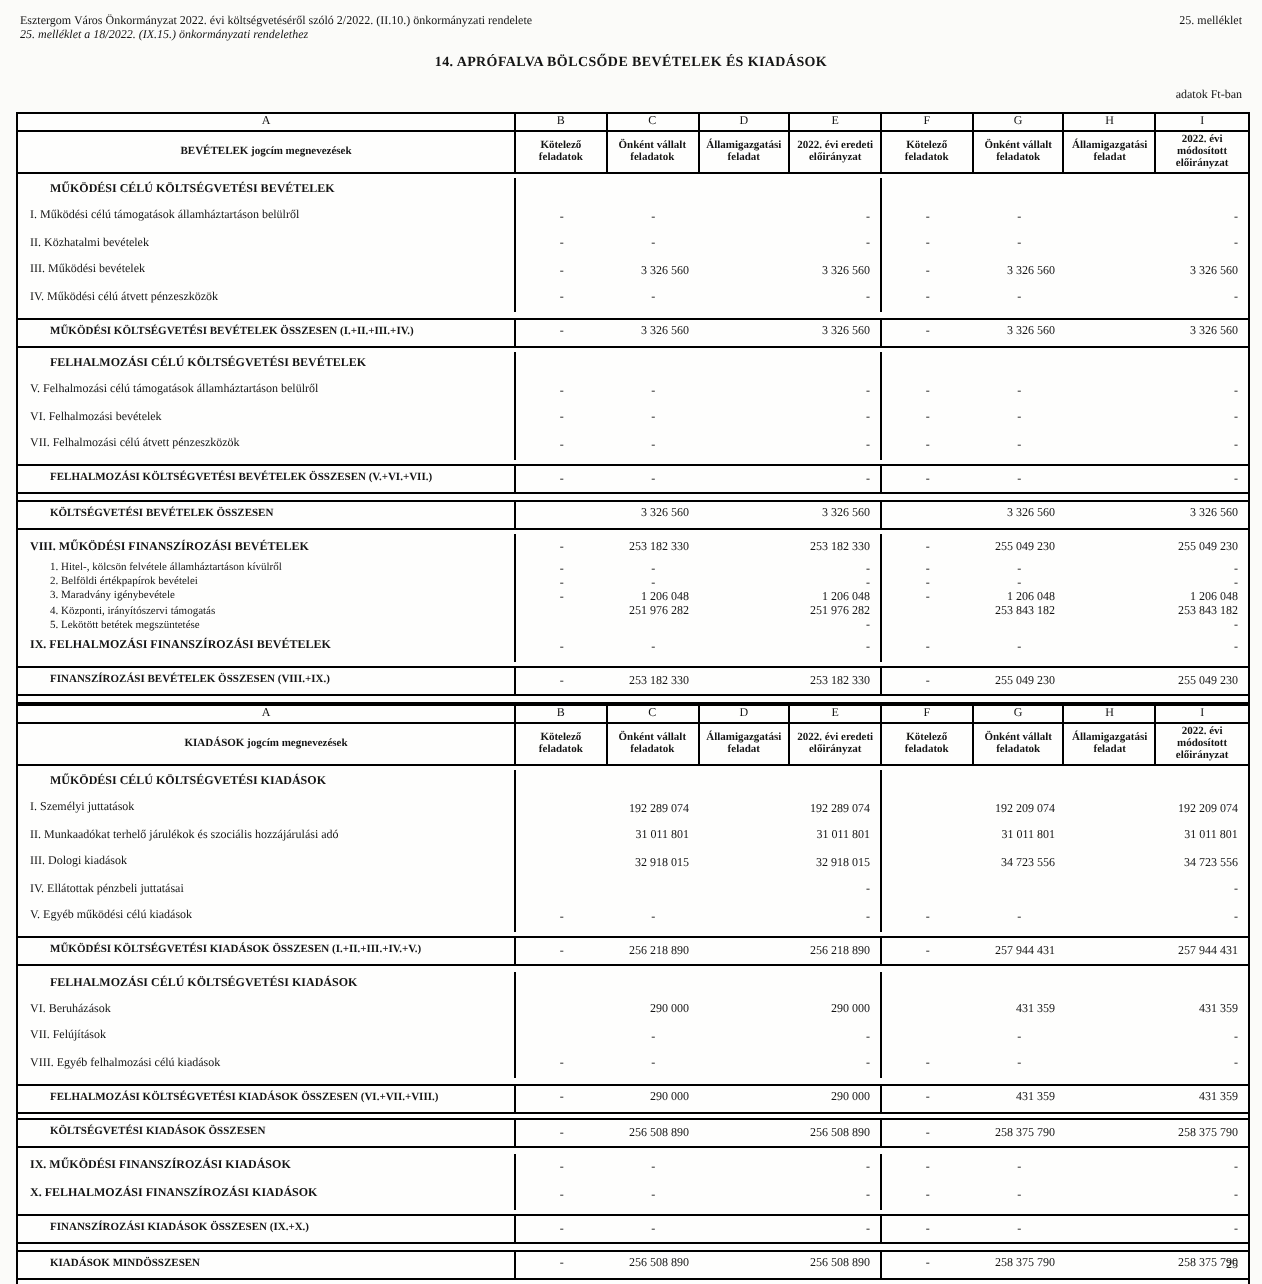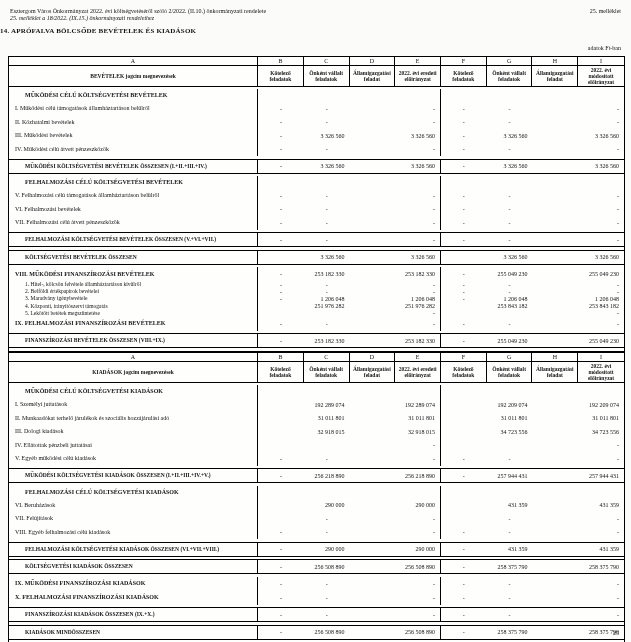--- a/index.html
+++ b/index.html
@@ -2,21 +2,21 @@
 <html><head>
 <meta charset="utf-8">
 <style>
   html,body{margin:0;padding:0;}
   body{width:631px;height:642px;background:#fbfbf9;overflow:hidden;
        font-family:"Liberation Serif", serif;color:#141414;}
   .sheet{position:relative;width:631px;height:642px;}
   .doc-header{position:absolute;top:8px;left:10px;font-size:6px;line-height:7px;}
   .doc-header .it{font-style:italic;}
   .corner{position:absolute;top:8px;right:10px;font-size:6px;}
-  .title{position:absolute;top:27px;left:0;width:100%;text-align:left;
+  .title{position:absolute;top:27px;left:0;width:100%;text-align:center;
          font-size:7px;font-weight:bold;letter-spacing:.2px;}
   .unit{position:absolute;top:45px;right:10px;font-size:6px;}
   .btable{position:absolute;left:8px;width:615px;border:1.4px solid #000;background:#fefefd;}
   .t1{top:56px;}
   .t2{top:352px;}
   .pnum{position:absolute;right:12px;bottom:6px;font-size:6px;}
 
   .trow{display:flex;align-items:stretch;}
   .tcell{box-sizing:border-box;overflow:hidden;}
   .cA{width:40.5%;}

